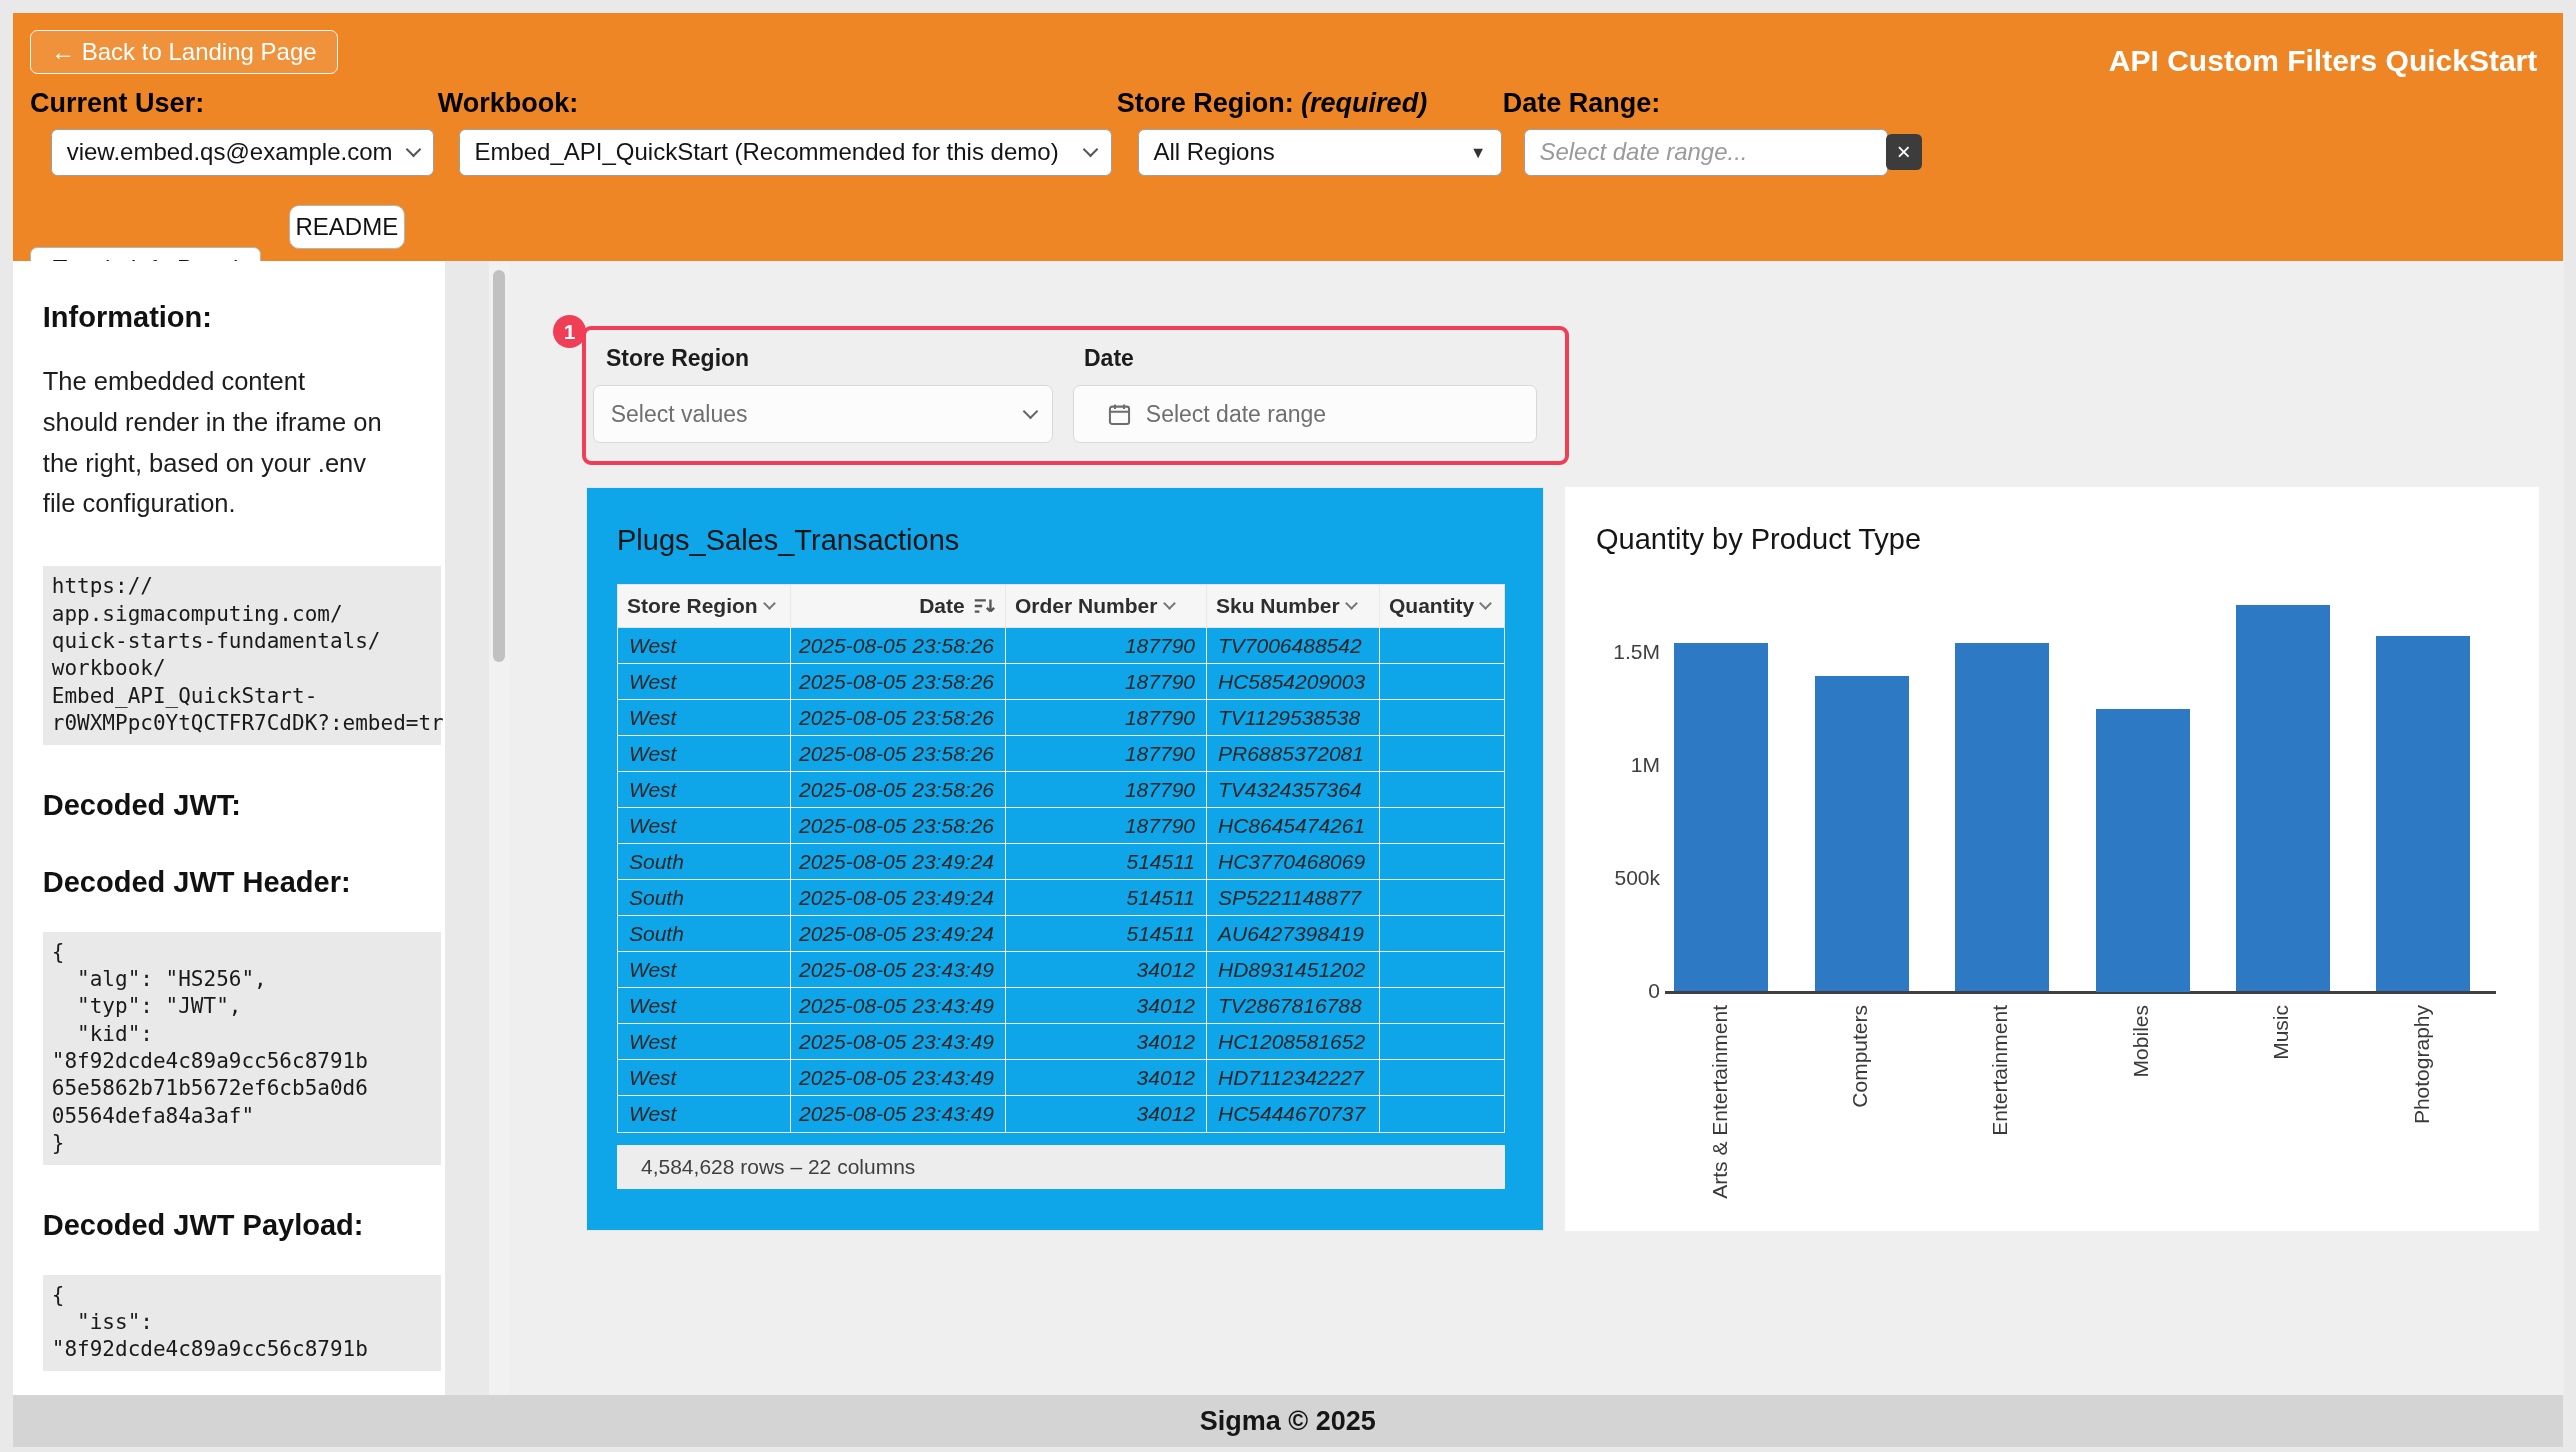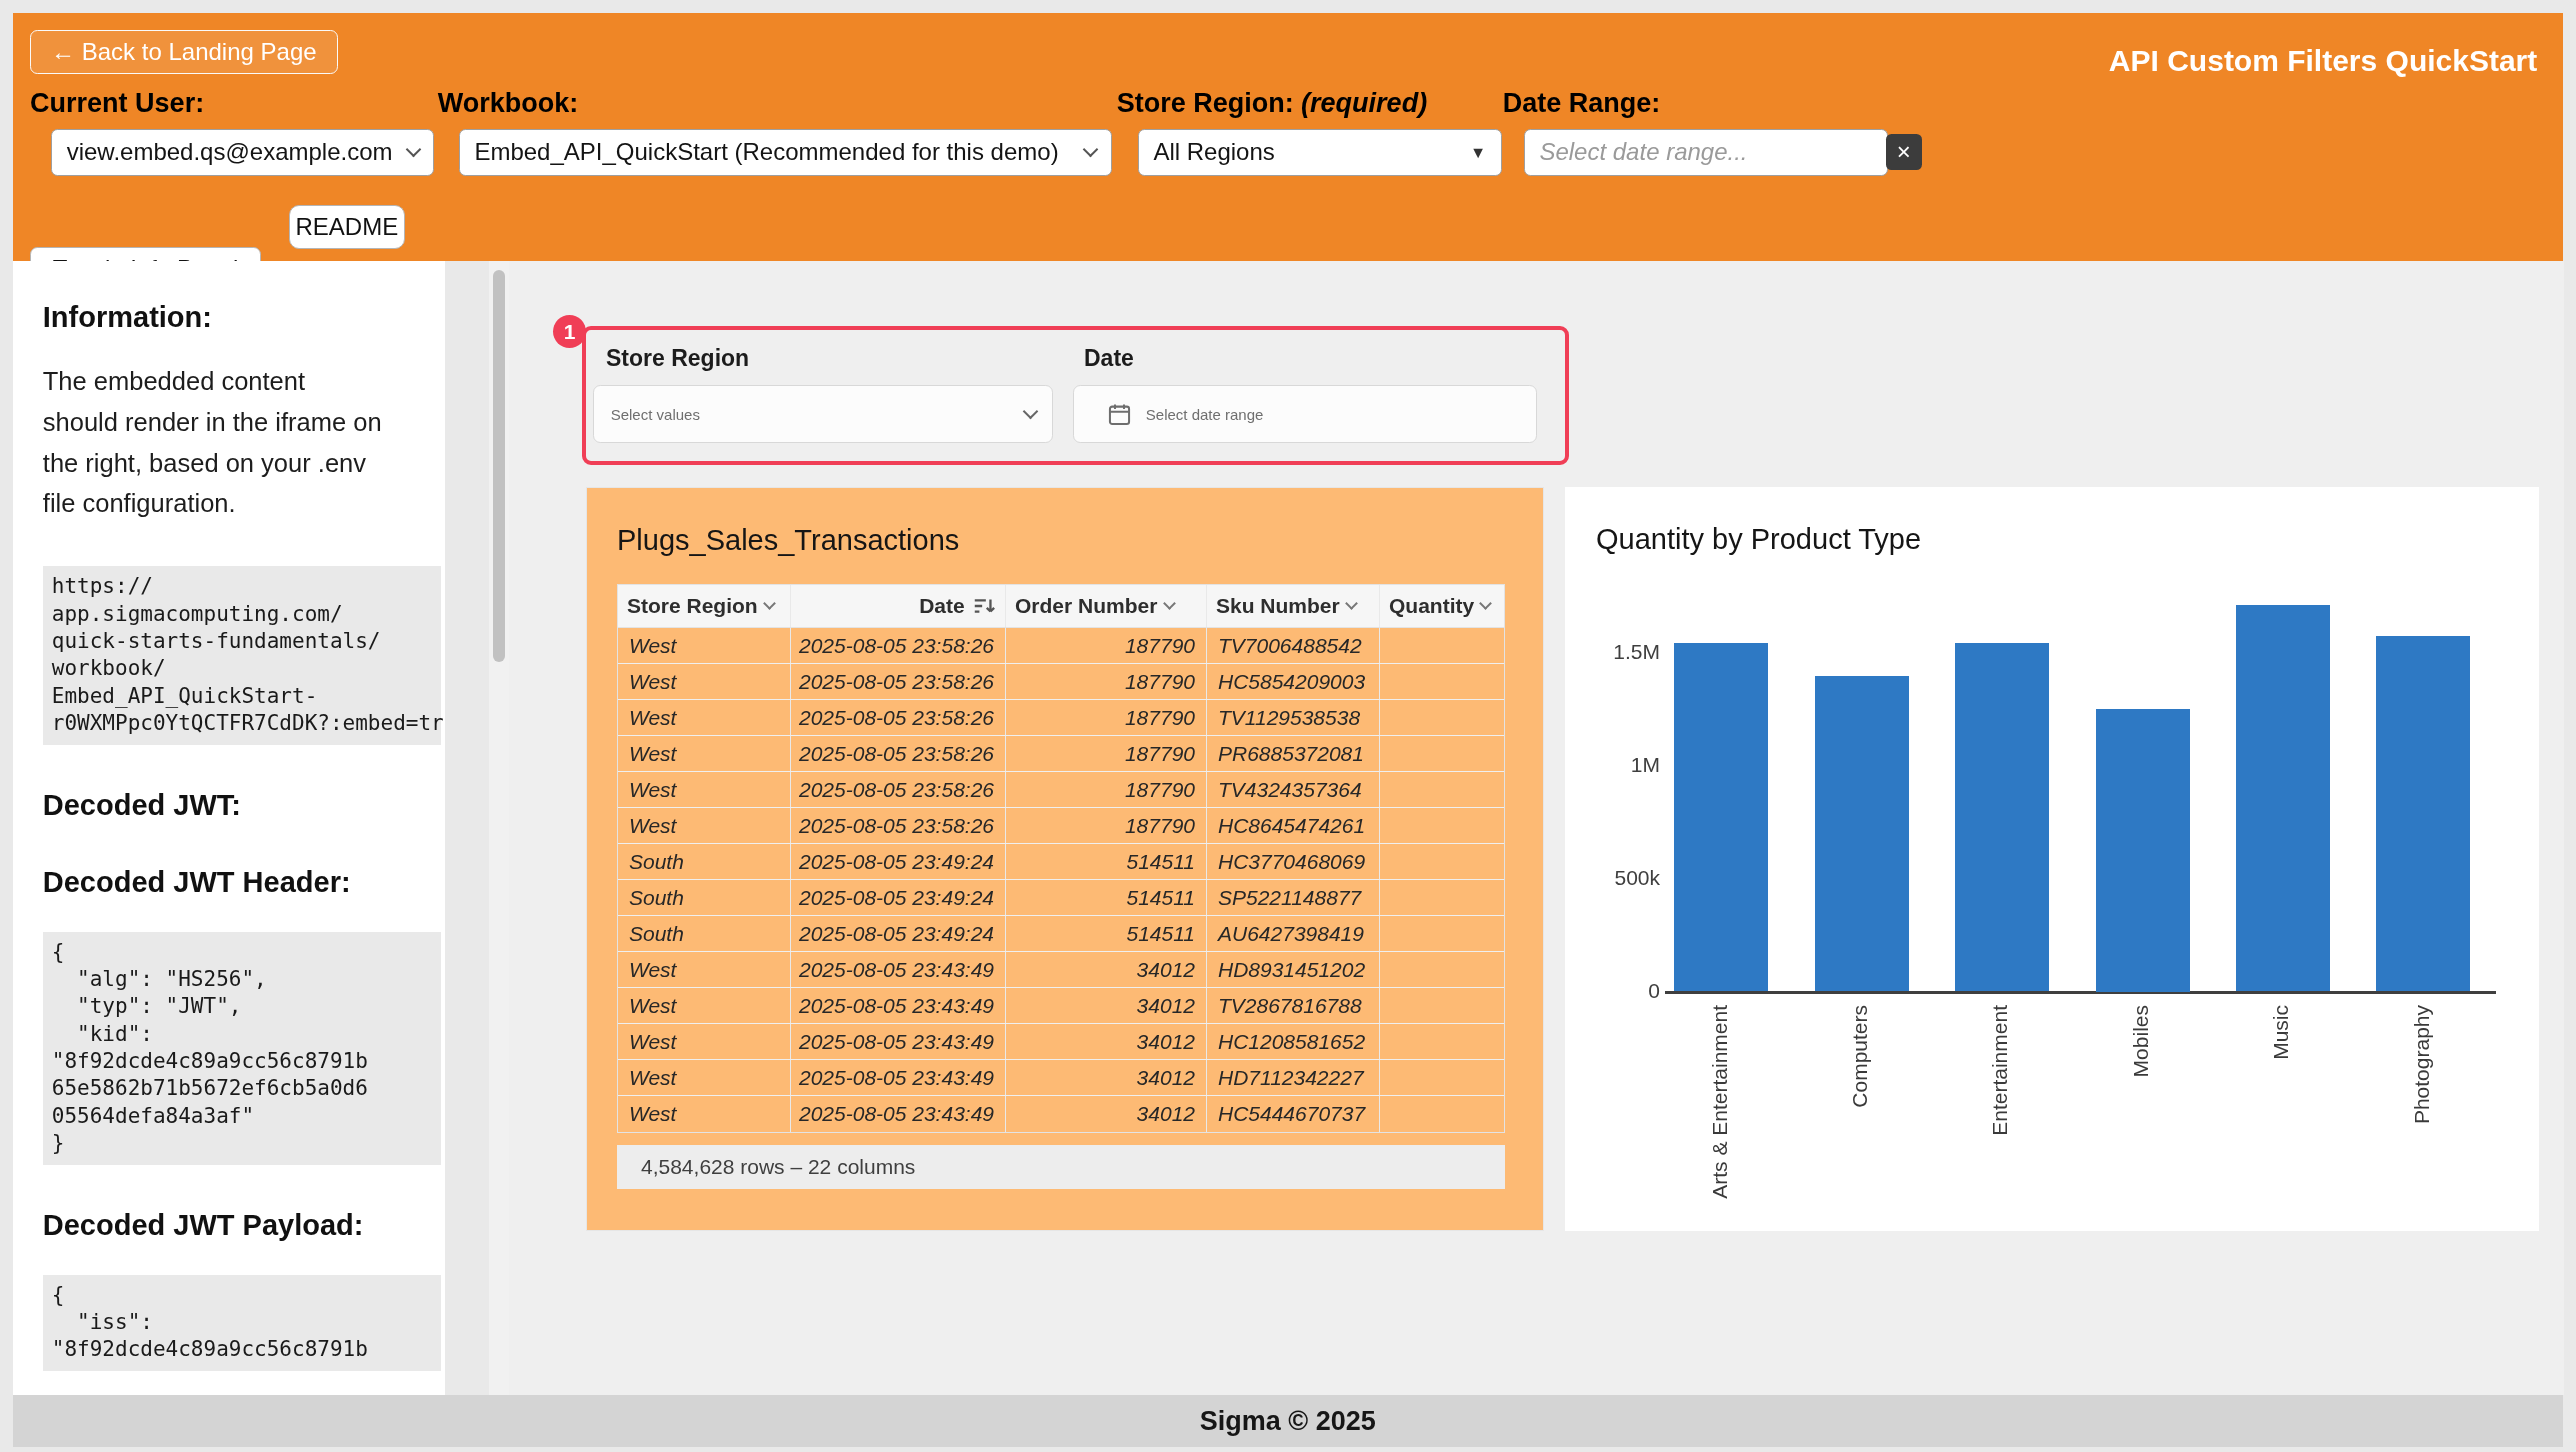--- a/index.html
+++ b/index.html
@@ -112,31 +112,31 @@
     font-size: 21px; font-weight: 700;
     display: flex; align-items: center; justify-content: center;
   }
   .f-label { position: absolute; top: 14.6px; font-size: 23px; font-weight: 700; color: #1c1c1c; }
   .fl-region { left: 20px; }
   .fl-date { left: 498px; }
   .f-control {
     position: absolute; top: 55px; height: 58px;
     background: #fcfcfc; border: 1.8px solid #d8d8d8; border-radius: 7.3px;
     display: flex; align-items: center; padding: 0 16.4px;
-    font-size: 15px; color: #6f6f6f; cursor: pointer;
+    font-size: 23px; color: #6f6f6f; cursor: pointer;
   }
   .f-select { left: 7.3px; width: 460px; justify-content: space-between; }
   .f-date { left: 487px; width: 464px; padding-left: 32px; }
   .f-date svg { margin-right: 12.8px; flex: none; }
   .f-control .caret { border-color: #666; }
 
   
   .table-panel {
     position: absolute; left: 77px; top: 226px; width: 958px; height: 744px;
-    background: #fdba74; border: 0.9px solid #e6e6e6; padding-top: 36px;
+    background: #0ea5e9; border: 0.9px solid #e6e6e6; padding-top: 36px;
   }
   .panel-title { margin-left: 30px; font-size: 29px; font-weight: 500; color: #151515; }
   .tbl {
     margin: 27px 38px 0 30px; border: 1.8px solid #e3e3e3; overflow: hidden;
   }
   .thead, .trow { display: grid; grid-template-columns: 173px 215px 201px 173px 124px; }
   .thead { height: 43px; background: #f6f6f6; border-bottom: 1.8px solid #e3e3e3; }
   .trow { height: 36px; border-bottom: 0.9px solid #efefef; font-style: italic; }
   .trow:last-child { border-bottom: none; }
   .tcell {

